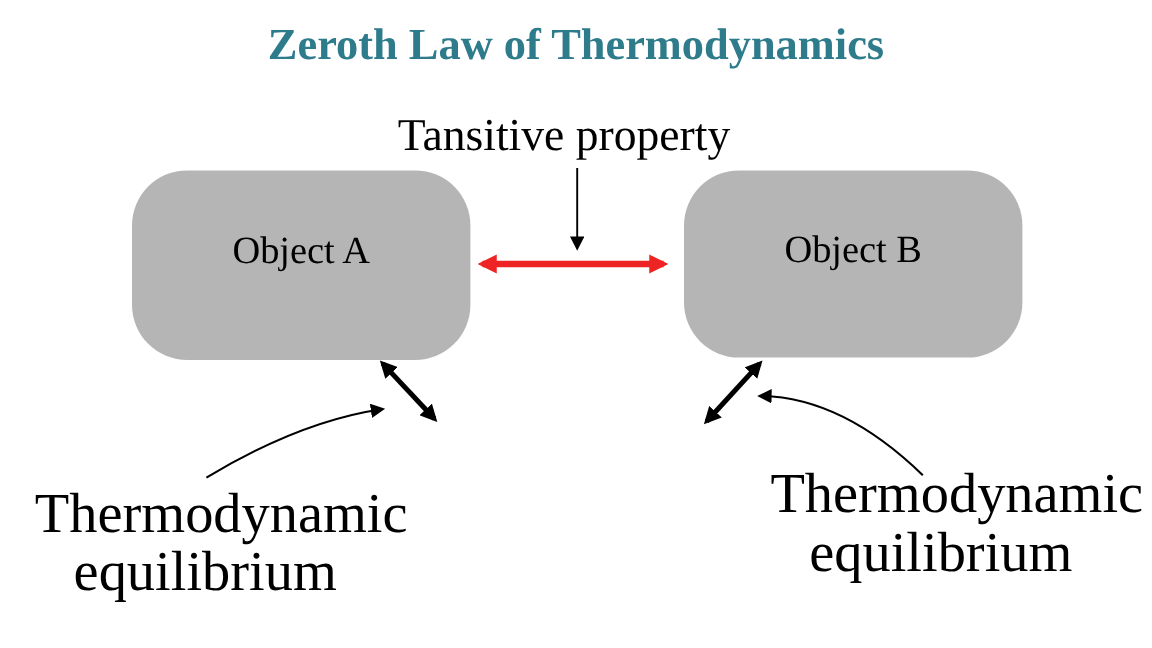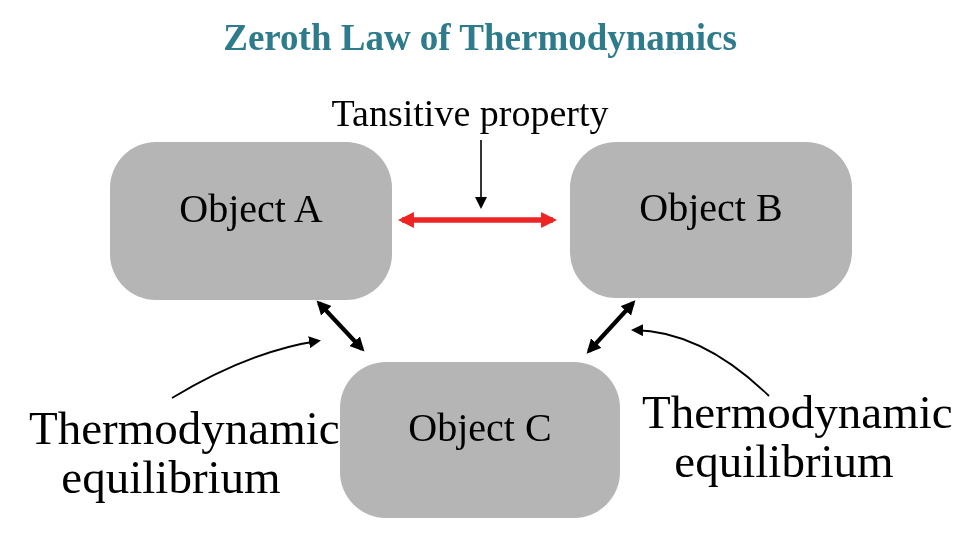--- a/index.html
+++ b/index.html
@@ -49,21 +49,21 @@
   .eq-right { left: 642px; top: 388px; }
   .box {
     position: absolute;
     background: var(--box-fill, #b3b3b3);
     border-radius: 46px;
     display: flex;
     align-items: center;
     justify-content: center;
     padding-bottom: 25px;
     box-sizing: border-box;
-    font-size: 40px;
+    font-size: 32px;
     color: var(--ink, #000000);
   }
   .box-a { left: 110px; top: 142px; width: 282px; height: 158px; }
   .box-b { left: 570px; top: 142px; width: 282px; height: 156px; font-family: Liberation Serif, serif; }
   .box-c { left: 340px; top: 362px; width: 280px; height: 156px; }
   .arrow-layer {
     position: absolute;
     left: 0; top: 0;
     width: 960px; height: 540px;
     pointer-events: none;
@@ -81,23 +81,20 @@
 
   <h1 class="page-title">Zeroth Law of Thermodynamics</h1>
 
   <div class="label transitive">Tansitive property</div>
 
   <div class="box box-a">
     <span>Object A</span>
   </div>
   <div class="box box-b">
     <span>Object B</span>
-  </div>
-  <div class="box box-c">
-    <span>Object C</span>
   </div>
 
   <div class="label eq eq-left">Thermodynamic
 equilibrium</div>
   <div class="label eq eq-right">Thermodynamic
 equilibrium</div>
 
   <svg class="arrow-layer" viewBox="0 0 960 540" xmlns="http://www.w3.org/2000/svg">
     <defs>
       <marker id="mk-thick" viewBox="0 0 10 10" refX="7.5" refY="5" markerWidth="3.4" markerHeight="3.4" orient="auto-start-reverse">

